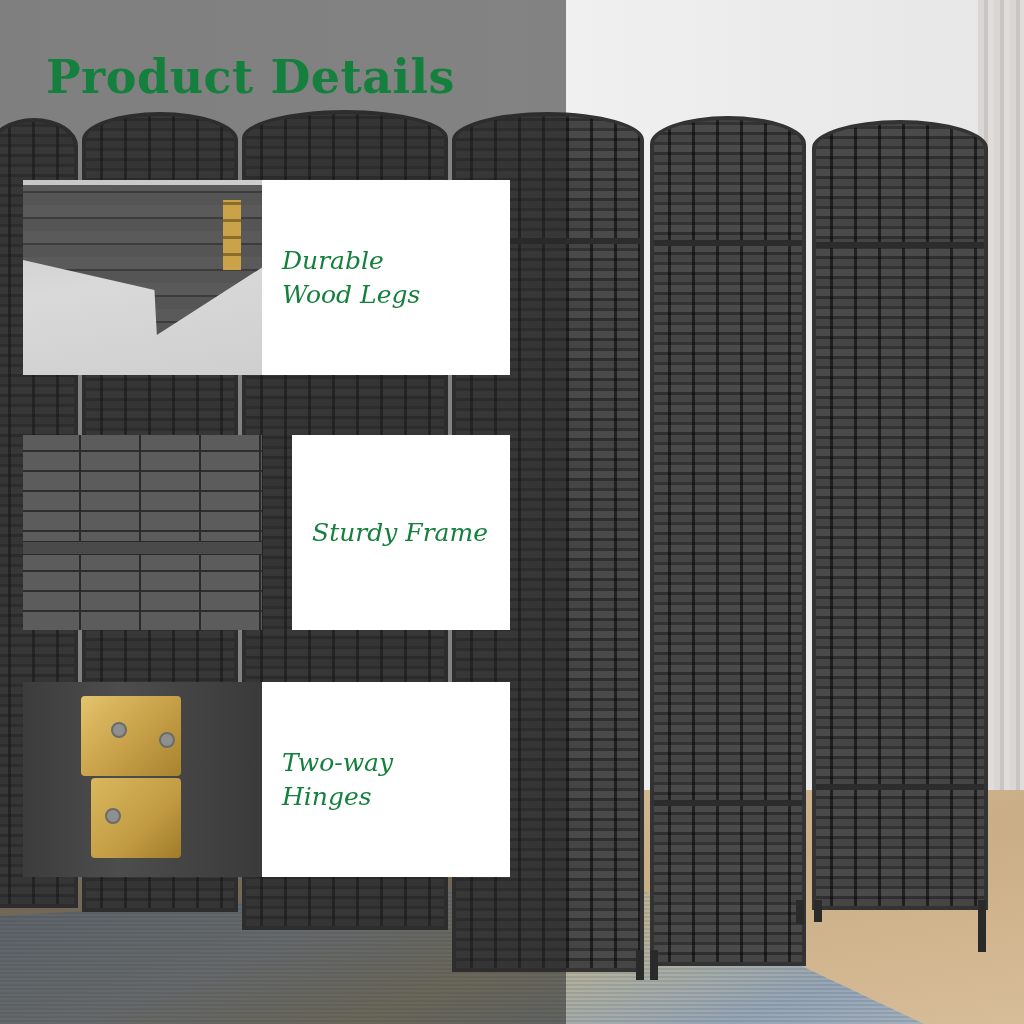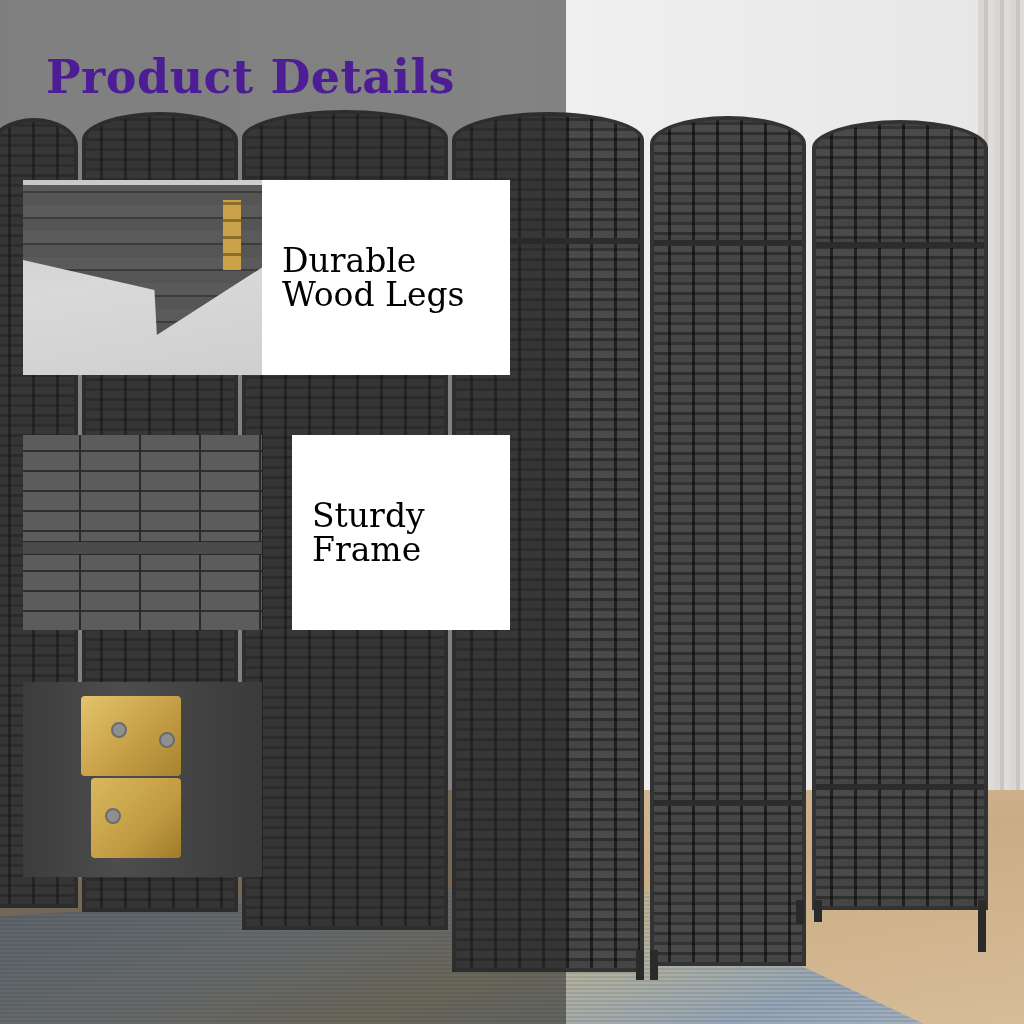--- a/index.html
+++ b/index.html
@@ -26,27 +26,27 @@
         repeating-linear-gradient(90deg, transparent 0 14px, rgba(0,0,0,0.55) 14px 17px, transparent 17px 24px),
         repeating-linear-gradient(0deg, #454545 0 7px, #2f2f2f 7px 10px, #4a4a4a 10px 17px, #333 17px 20px);
       border: 4px solid #333; border-radius: 50% 50% 0 0 / 28px 28px 0 0; }
     .rail { position: absolute; left: 0; right: 0; height: 6px; background: #2c2c2c; }
     .leg { position: absolute; width: 8px; background: #2a2a2a; }
 
     
     .overlay { position: absolute; left: 0; top: 0; width: 566px; height: 1024px;
       background: rgba(40,40,40,0.55); }
 
-    .title { position: absolute; left: 46px; top: 50px; color: #4c1d95;
+    .title { position: absolute; left: 46px; top: 50px; color: #15803d;
       font-family: "DejaVu Serif", serif; font-weight: bold; font-size: 46px; letter-spacing: 0.5px; }
 
     .feature { position: absolute; left: 23px; width: 487px; height: 195px; display: flex; }
     .feature .photo { width: 239px; height: 100%; position: relative; overflow: hidden; }
     .feature .label-box { flex: 1; background: #ffffff; display: flex; align-items: center; padding-left: 20px; }
-    .feature .label { color: #000000; font-family: "DejaVu Serif", serif; font-size: 33px; line-height: 34px; white-space: pre-line; }
+    .feature .label { color: #15803d; font-family: "DejaVu Serif", serif; font-size: 25px; line-height: 34px; white-space: pre-line; font-style: italic; }
 
     
     .p-legs { background: linear-gradient(170deg, #c7c7c7 0%, #d9d9d9 50%, #cfcfcf 100%); }
     .p-legs .stack { position: absolute; left: 0; top: 5px; width: 239px; height: 150px;
       clip-path: polygon(0 0, 100% 0, 100% 55%, 56% 100%, 55% 70%, 0 50%); 
       background: repeating-linear-gradient(0deg, #555 0 12px, #3c3c3c 12px 14px, #5a5a5a 14px 26px); }
     .p-legs .brass { position: absolute; left: 200px; top: 20px; width: 18px; height: 70px;
       background: repeating-linear-gradient(0deg, #c9a24a 0 14px, #8a6d2a 14px 17px); }
 
     
@@ -120,13 +120,17 @@
 </div>
 
 <div class="feature" style="top:682px;">
   <div class="photo p-hinge">
     <div class="h1"></div>
     <div class="h2"></div>
     <div class="screw" style="left:88px;top:40px;"></div>
     <div class="screw" style="left:136px;top:50px;"></div>
     <div class="screw" style="left:82px;top:126px;"></div>
   </div>
+  <div class="label-box">
+    <div class="label">Two-way
+Hinges</div>
+  </div>
 </div>
 
 </body></html>

